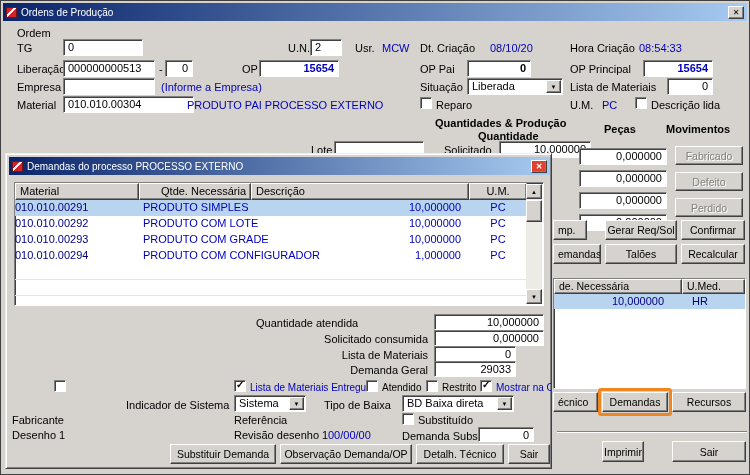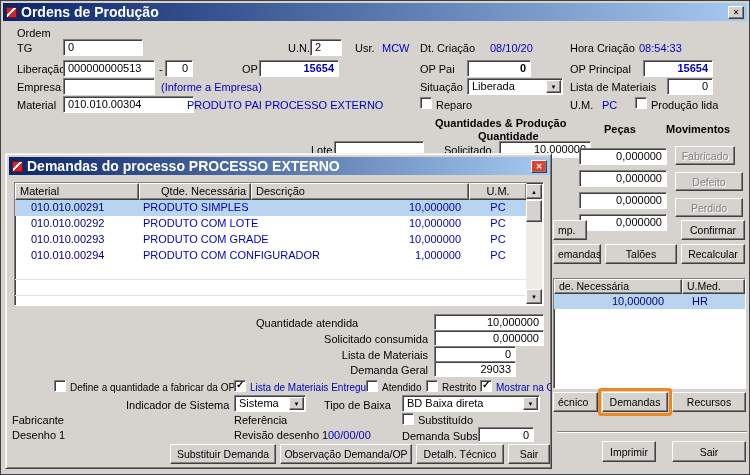--- a/index.html
+++ b/index.html
@@ -7,21 +7,21 @@
   #screen{position:relative;width:750px;height:475px;background:#d6d3ce;
     font-family:"Liberation Sans",sans-serif;font-size:11px;color:#000;
     overflow:hidden;border:1px solid #404040}
   .lbl{position:absolute;white-space:nowrap;line-height:13px}
   .b{font-weight:bold}
   .blue{color:#0000bb}
   .navy{color:#000080}
   .f10{font-size:10px}
   .tb{position:absolute;height:18px;background:linear-gradient(90deg,#0a246a,#a6caf0);
     display:flex;align-items:center;gap:4px;padding:0 3px;color:#fff}
-  .tb .t{font-weight:bold;font-size:14px;white-space:nowrap;overflow:hidden;flex:1}
+  .tb .t{font-weight:normal;font-size:10px;white-space:nowrap;overflow:hidden;flex:1}
   .appicon{width:11px;height:11px;flex:0 0 11px;
     background:linear-gradient(135deg,#d2232a 0 34%,#fff 34% 52%,#d2232a 52% 100%);
     border:1px solid #7a0f14}
   .inp{position:absolute;background:#fff;border:1px solid;border-color:#808080 #fff #fff #808080;
     box-shadow:inset 1px 1px 0 #404040;padding:1px 4px;line-height:12px;white-space:nowrap;overflow:hidden}
   .inp.right{text-align:right}
   .btn{position:absolute;background:#d6d3ce;border:1px solid;border-color:#fff #404040 #404040 #fff;
     box-shadow:inset -1px -1px 0 #808080;display:flex;align-items:center;justify-content:center;
     white-space:nowrap;cursor:default;font-size:10.5px}
   .btn.dis{color:#808080;text-shadow:1px 1px 0 #fff}
@@ -33,21 +33,21 @@
   .drop{position:absolute;right:1px;top:1px;bottom:1px;width:15px;background:#d6d3ce;border:1px solid;
     border-color:#fff #404040 #404040 #fff;box-shadow:inset -1px -1px 0 #808080;
     display:flex;align-items:center;justify-content:center;font-size:6px;color:#000}
   .sunken{position:absolute;background:#fff;border:1px solid;border-color:#808080 #fff #fff #808080;
     box-shadow:inset 1px 1px 0 #404040;overflow:hidden}
   .hcell{background:#d6d3ce;border:1px solid;border-color:#fff #404040 #404040 #fff;
     box-shadow:inset -1px -1px 0 #808080;padding:1px 4px;white-space:nowrap;overflow:hidden;height:17px}
   .trow{display:flex;width:512px;height:16px;line-height:15px}
   .trow.sel-row{background:#b9d4ef}
   .trow.empty{border-bottom:1px solid #e6e4de}
-  .tc1{width:124px;padding-left:16px;overflow:hidden;white-space:nowrap}
+  .tc1{width:124px;padding-left:0;overflow:hidden;white-space:nowrap}
   .tc2{width:218px;padding-left:4px;overflow:hidden;white-space:nowrap}
   .tc3{width:112px;text-align:right;padding-right:8px;overflow:hidden;white-space:nowrap}
   .tc4{width:58px;text-align:center;overflow:hidden;white-space:nowrap}
   .vscroll{position:absolute;right:1px;top:1px;bottom:1px;width:16px;background:#ecebe5}
   .sbtn{position:absolute;left:0;width:16px;height:15px;background:#d6d3ce;border:1px solid;
     border-color:#fff #404040 #404040 #fff;box-shadow:inset -1px -1px 0 #808080;
     display:flex;align-items:center;justify-content:center;font-size:6px}
   .sthumb{position:absolute;left:0;top:16px;width:16px;height:22px;background:#d6d3ce;border:1px solid;
     border-color:#fff #404040 #404040 #fff;box-shadow:inset -1px -1px 0 #808080}
   .closebtn{width:16px;height:13px;background:#d6d3ce;border:1px solid;
@@ -121,43 +121,44 @@
   <span class="lbl" style="left:16px;top:98px">Material</span>
   <div class="inp" style="left:62px;top:95px;width:131px;height:17px">010.010.00304</div>
   <span class="lbl blue" style="left:186px;top:98px">PRODUTO PAI PROCESSO EXTERNO</span>
 
   <span class="cb" style="left:419px;top:96px"></span>
   <span class="lbl" style="left:435px;top:98px">Reparo</span>
 
   <span class="lbl" style="left:569px;top:98px">U.M.</span>
   <span class="lbl blue" style="left:601px;top:98px">PC</span>
   <span class="cb" style="left:634px;top:96px"></span>
-  <span class="lbl" style="left:650px;top:98px">Produção lida</span>
+  <span class="lbl" style="left:650px;top:98px">Descrição lida</span>
 
   <span class="lbl b" style="left:434px;top:116px">Quantidades &amp; Produção</span>
   <span class="lbl b" style="left:477px;top:129px">Quantidade</span>
   <span class="lbl b" style="left:603px;top:122px">Peças</span>
   <span class="lbl b" style="left:665px;top:122px">Movimentos</span>
 
   <span class="lbl" style="left:310px;top:143px">Lote</span>
   <div class="inp" style="left:333px;top:140px;width:90px;height:17px"></div>
 
   <span class="lbl" style="left:443px;top:143px">Solicitado</span>
   <div class="inp right" style="left:498px;top:140px;width:92px;height:17px">10,000000</div>
 
   <div class="inp right" style="left:578px;top:147px;width:88px;height:17px">0,000000</div>
   <div class="inp right" style="left:578px;top:169px;width:88px;height:17px">0,000000</div>
   <div class="inp right" style="left:578px;top:191px;width:88px;height:17px">0,000000</div>
   <div class="inp right" style="left:578px;top:213px;width:88px;height:17px">0,000000</div>
 
-  <div class="btn dis" style="left:674px;top:145px;width:60px;height:19px">Fabricado</div>
+  <div class="btn dis" style="left:674px;top:145px;width:68px;height:19px">Fabricado</div>
   <div class="btn dis" style="left:674px;top:171px;width:68px;height:19px">Defeito</div>
   <div class="btn dis" style="left:674px;top:197px;width:68px;height:19px">Perdido</div>
 
   <div class="btn frag" style="left:552px;top:219px;width:34px;height:20px">mp.</div>
+  <div class="btn" style="left:604px;top:219px;width:72px;height:20px">Gerar Req/Sol</div>
   <div class="btn" style="left:680px;top:219px;width:64px;height:20px">Confirmar</div>
   <div class="btn frag" style="left:552px;top:243px;width:48px;height:20px">emandas</div>
   <div class="btn" style="left:604px;top:243px;width:72px;height:20px">Talões</div>
   <div class="btn" style="left:680px;top:243px;width:64px;height:20px">Recalcular</div>
 
   <div class="sunken" style="left:552px;top:277px;width:193px;height:111px">
     <div class="gcell-h" style="left:0;top:0;width:128px">de. Necessária</div>
     <div class="gcell-h" style="left:128px;top:0;width:63px">U.Med.</div>
     <div style="position:absolute;left:0;top:15px;width:191px;height:15px;background:#b9d4ef;line-height:15px">
       <span class="navy" style="position:absolute;left:0;top:0;width:110px;text-align:right">10,000000</span>
@@ -165,21 +166,21 @@
     </div>
   </div>
 
   <div class="btn frag" style="left:552px;top:391px;width:45px;height:20px">écnico</div>
   <div class="btn" style="left:601px;top:391px;width:66px;height:20px">Demandas</div>
   <div class="btn" style="left:671px;top:391px;width:74px;height:20px">Recursos</div>
   <div class="hl" style="left:597px;top:387px;width:74px;height:28px"></div>
 
   <div class="sep" style="left:556px;top:430px;width:190px"></div>
 
-  <div class="btn" style="left:601px;top:440px;width:54px;height:21px">Imprimir</div>
+  <div class="btn" style="left:601px;top:440px;width:42px;height:21px">Imprimir</div>
   <div class="btn" style="left:671px;top:440px;width:74px;height:21px">Sair</div>
 
   <div id="dialog">
     <div class="tb" style="left:3px;top:3px;width:541px">
       <span class="appicon"></span>
       <span class="t">Demandas do processo PROCESSO EXTERNO</span>
       <span class="closebtn red">✕</span>
     </div>
 
     <div class="sunken" style="left:8px;top:28px;width:530px;height:124px">
@@ -228,37 +229,36 @@
     <span class="lbl" style="left:250px;top:179px;width:172px;text-align:right">Solicitado consumida</span>
     <div class="inp right" style="left:428px;top:176px;width:110px;height:16px">0,000000</div>
 
     <span class="lbl" style="left:250px;top:195px;width:172px;text-align:right">Lista de Materiais</span>
     <div class="inp right" style="left:428px;top:192px;width:82px;height:16px">0</div>
 
     <span class="lbl" style="left:250px;top:210px;width:172px;text-align:right">Demanda Geral</span>
     <div class="inp right" style="left:428px;top:207px;width:82px;height:16px">29033</div>
 
     <span class="cb" style="left:48px;top:226px"></span>
-    <span class="lbl f10" style="left:64px;top:227px">Define a quantidade a fabricar da OP</span>
     <span class="cb checked" style="left:228px;top:226px"></span>
     <span class="lbl f10 blue" style="left:244px;top:227px">Lista de Materiais Entregue</span>
     <span class="cb" style="left:360px;top:226px"></span>
     <span class="lbl f10" style="left:376px;top:227px">Atendido</span>
     <span class="cb" style="left:420px;top:226px"></span>
     <span class="lbl f10" style="left:436px;top:227px">Restrito</span>
     <span class="cb checked" style="left:474px;top:226px"></span>
     <span class="lbl f10 blue" style="left:490px;top:227px">Mostrar na OP</span>
 
     <span class="lbl" style="left:120px;top:245px">Indicador de Sistema</span>
     <div class="inp sel" style="left:228px;top:241px;width:72px;height:17px">
       <span>Sistema</span>
       <span class="drop">▼</span>
     </div>
     <span class="lbl" style="left:318px;top:245px">Tipo de Baixa</span>
-    <div class="inp sel" style="left:396px;top:241px;width:138px;height:17px">
+    <div class="inp sel" style="left:396px;top:241px;width:112px;height:17px">
       <span>BD Baixa direta</span>
       <span class="drop">▼</span>
     </div>
 
     <span class="lbl" style="left:6px;top:260px">Fabricante</span>
     <span class="lbl" style="left:228px;top:260px">Referência</span>
     <span class="cb" style="left:396px;top:259px"></span>
     <span class="lbl" style="left:412px;top:260px">Substituído</span>
 
     <span class="lbl" style="left:6px;top:275px">Desenho 1</span>

